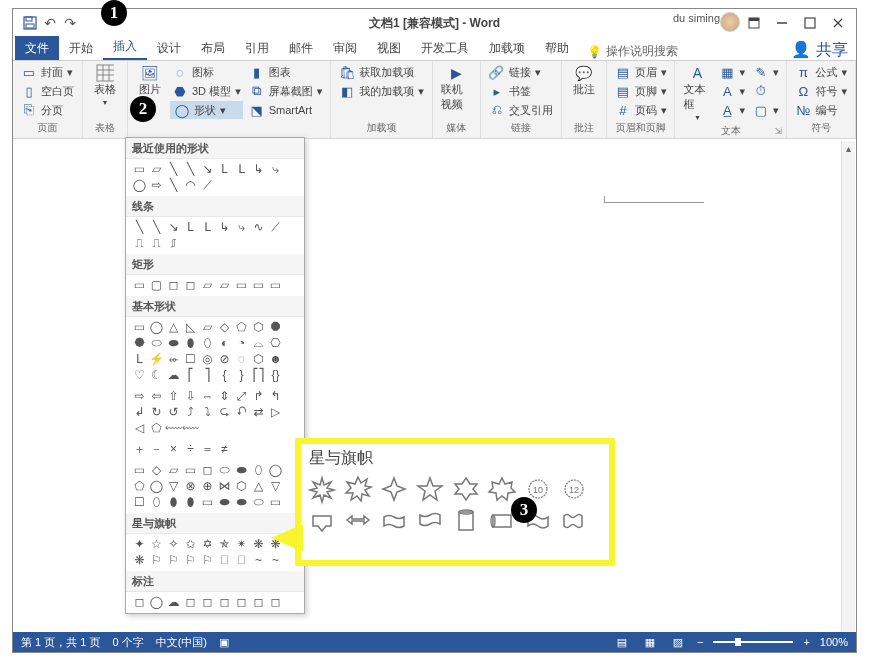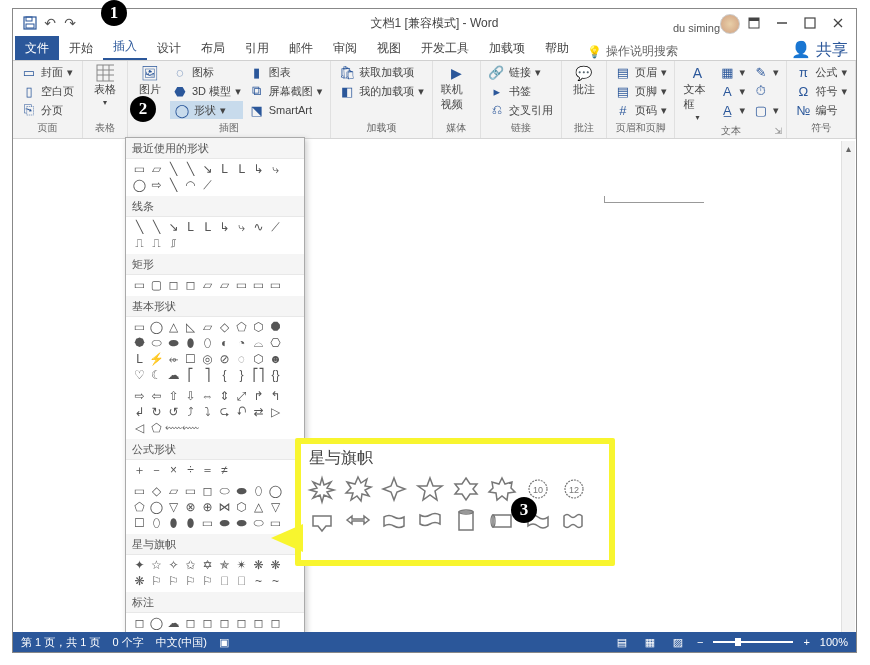--- a/index.html
+++ b/index.html
@@ -3,22 +3,22 @@
 <meta charset="utf-8">
 <style>
 * { margin: 0; padding: 0; box-sizing: border-box; font-family: "Microsoft YaHei", Arial, sans-serif; }
 body { background: #fff; width: 870px; height: 665px; overflow: hidden; position: relative; }
 
 .window { position: absolute; left: 12px; top: 8px; width: 845px; height: 645px; border: 1px solid #888; background: #fff; }
 
 .titlebar { height: 28px; background: #fff; display: flex; align-items: center; position: relative; }
 .qat { display: flex; gap: 2px; padding-left: 8px; }
 .qat span { width: 18px; height: 18px; display: inline-flex; align-items: center; justify-content: center; color: #555; font-size: 14px; }
-.titlebar-title { position: absolute; left: 50%; transform: translateX(-50%); font-size: 12px; color: #444; }
-.titlebar-right { position: absolute; right: 4px; display: flex; align-items: flex-end; gap: 0; }
+.titlebar-title { position: absolute; left: 50%; transform: translateX(-50%); font-size: 12px; color: #444; font-weight: bold; }
+.titlebar-right { position: absolute; right: 4px; display: flex; align-items: flex-start; gap: 0; }
 .user-name { font-size: 11px; color: #555; }
 .user-avatar { width: 20px; height: 20px; border-radius: 50%; background: radial-gradient(#e8cfa8,#d0a080); border:1px solid #ccc; }
 .winbtn { width: 28px; height: 22px; display: inline-flex; align-items: center; justify-content: center; font-size: 12px; color: #444; }
 .winbtn svg { overflow: visible; }
 
 .tabs { height: 24px; display: flex; align-items: flex-end; padding-left: 2px; border-bottom: 1px solid #d0d0d0; position: relative; }
 .tab { font-size: 12px; color: #444; padding: 4px 10px 3px; cursor: default; }
 .tab.file { background: #2b579a; color: #fff; }
 .tab.active { color: #2b579a; border-bottom: 2px solid #2b579a; }
 .tell-me { display: flex; align-items: center; gap: 4px; font-size: 12px; color: #666; margin-left: 8px; }
@@ -35,21 +35,21 @@
 .hbtn .ic { width: 16px; height: 16px; display: inline-flex; align-items: center; justify-content: center; color: #2b579a; font-size: 13px; }
 .stack { display: flex; flex-direction: column; gap: 1px; }
 .shapes-btn { background: #c8dbec; padding:1px 4px; }
 
 .doc-area { position: absolute; top: 132px; left: 1px; right: 1px; bottom: 20px; background: #fff; }
 .page-margin { position: absolute; left: 590px; top: 55px; width: 100px; height: 7px; border-left:1px solid #999; border-bottom:1px solid #999; }
 .scrollbar-right { position: absolute; right: 1px; top: 132px; bottom: 20px; width: 14px; background: #f3f3f3; border-left:1px solid #e0e0e0; }
 .scrollbar-right .arrow { height: 14px; display:flex; align-items:center; justify-content:center; font-size:10px; color:#666; }
 
 .dropdown { position: absolute; left: 112px; top: 128px; width: 180px; background: #fff; border: 1px solid #aaa; box-shadow: 2px 2px 6px rgba(0,0,0,0.2); }
-.dd-section-label { font-size: 11px; color: #555; padding: 3px 6px 2px; background: #f5f5f5; border-bottom:1px solid #e8e8e8; }
+.dd-section-label { font-size: 11px; color: #555; padding: 3px 6px 2px; background: #f5f5f5; border-bottom:1px solid #e8e8e8;font-weight:bold; }
 .dd-section-body { padding: 3px 6px 4px; display: flex; flex-wrap: wrap; gap: 2px 2px; }
 .shape-glyph { width: 15px; height: 14px; display: inline-flex; align-items: center; justify-content: center; font-size: 12px; color: #555; }
 
 .statusbar { position: absolute; left: 0; right: 0; bottom: 0; height: 20px; background: #2b579a; color: #fff; font-size: 11px; display: flex; align-items: center; padding: 4px 8px; }
 .statusbar .seg { margin-right: 12px; }
 .statusbar .right { margin-left: auto; display: flex; align-items: center; gap: 10px; }
 .view-icon { width: 18px; height: 14px; display:inline-flex; align-items:center; justify-content:center; }
 .zoom-slider { width: 80px; height: 2px; background: #fff; position: relative; }
 .zoom-slider .thumb { position:absolute; left: 22px; top:-3px; width: 6px; height: 8px; background:#fff; }
 
@@ -190,21 +190,20 @@
               <span class="ic">▮</span>
               <span>图表</span>
             </div>
           <div class="hbtn"><span class="ic">⧉</span><span>屏幕截图</span>▾</div>
           <div class="hbtn">
               <span class="ic">⬔</span>
               <span>SmartArt</span>
             </div>
         </div>
       </div>
-      <div class="group-label">插图</div>
     </div>
 
     <div class="group">
       <div class="group-items">
         <div class="stack">
           <div class="hbtn">
               <span class="ic">🛍</span>
               <span>获取加载项</span>
             </div>
           <div class="hbtn"><span class="ic">◧</span><span>我的加载项</span>▾</div>
@@ -408,21 +407,20 @@
         <span class="shape-glyph">⤵</span>
         <span class="shape-glyph">⮎</span>
         <span class="shape-glyph">⮏</span>
         <span class="shape-glyph">⇄</span>
         <span class="shape-glyph">▷</span>
         <span class="shape-glyph">◁</span>
         <span class="shape-glyph">⬠</span>
       <span class="shape-glyph">⬳</span>
         <span class="shape-glyph">⬳</span>
     </div>
-    <div class="dd-section-label">公式形状</div>
     <div class="dd-section-body">
       <span class="shape-glyph">＋</span>
         <span class="shape-glyph">－</span>
         <span class="shape-glyph">×</span>
         <span class="shape-glyph">÷</span>
         <span class="shape-glyph">＝</span>
         <span class="shape-glyph">≠</span>
     </div>
     <div class="dd-section-body">
       <span class="shape-glyph">▭</span>

